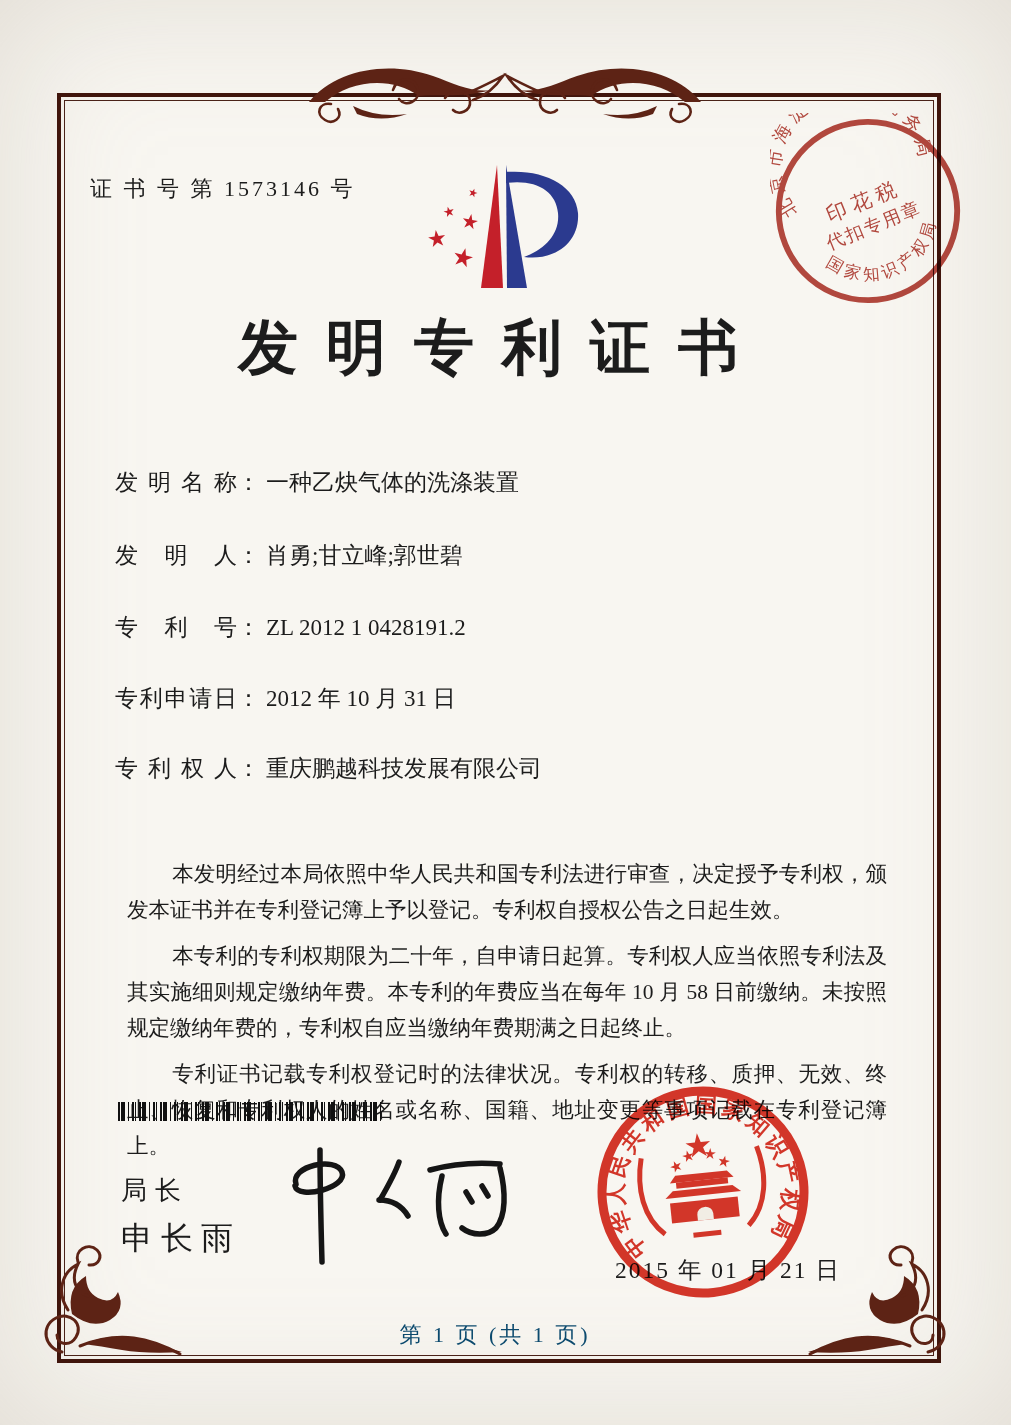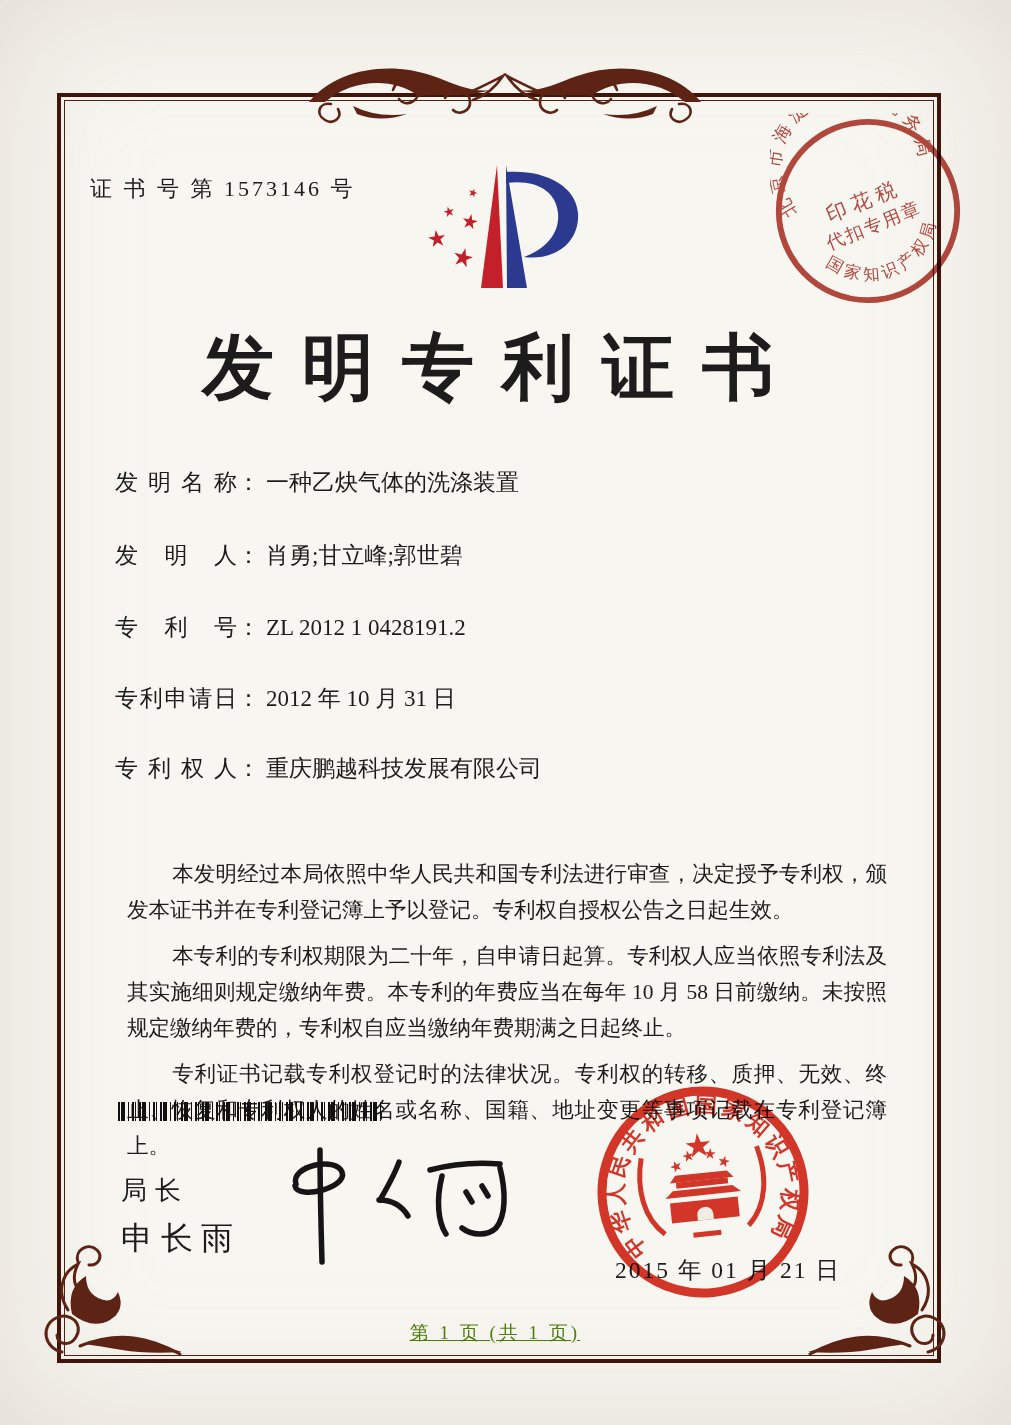--- a/index.html
+++ b/index.html
@@ -22,22 +22,22 @@
   
   .orn{position:absolute;z-index:3;}
   .orn-top{left:295px;top:46px;}
   .orn-bl{left:28px;top:1218px;}
   .orn-br{left:802px;top:1218px;transform:scaleX(-1);}
   
   .cert-no{position:absolute;left:90px;top:174px;font-size:22px;letter-spacing:3px;z-index:2;}
   .logo{position:absolute;left:408px;top:145px;z-index:2;}
   .tax-stamp{position:absolute;left:770px;top:113px;z-index:4;mix-blend-mode:multiply;opacity:.92;}
   .title{
-    position:absolute;left:57px;top:320px;width:876px;z-index:2;
-    text-align:center;font-size:72px;font-weight:bold;
+    position:absolute;left:57px;top:308px;width:876px;z-index:2;
+    text-align:center;font-size:60px;font-weight:bold;
     letter-spacing:28px;padding-left:14px;box-sizing:border-box;
   }
   
   .field-row{position:absolute;left:115px;font-size:23px;z-index:2;white-space:nowrap;}
   .fr0{top:443px}.fr1{top:516px}.fr2{top:588px}.fr3{top:659px}.fr4{top:729px}.fr5{top:799px}
   .field-label{display:inline-block;width:122px;text-align:justify;text-align-last:justify;margin-top:24px;}
   .field-colon{display:inline-block;}
   .field-value{margin-left:6px;}
   
   .body-text{
@@ -55,21 +55,21 @@
       #111 14px 16px,transparent 16px 17px,
       #111 17px 18px,transparent 18px 21px);
   }
   .signer-title{position:absolute;left:121px;top:1173px;font-size:26px;letter-spacing:8px;z-index:2;}
   .signer-name{position:absolute;left:121px;top:1217px;font-size:32px;letter-spacing:8px;z-index:2;}
   .signature{position:absolute;left:262px;top:1136px;z-index:2;}
   .seal-date{position:absolute;left:615px;top:1254px;font-size:23.5px;letter-spacing:2px;z-index:2;}
   .authority-seal{position:absolute;left:593px;top:1082px;z-index:4;mix-blend-mode:multiply;opacity:.93;}
   .page-footer{
     position:absolute;left:57px;top:1320px;width:876px;z-index:2;
-    text-align:center;font-size:19px;letter-spacing:3px;color:#4d7c0f;text-decoration:underline;
+    text-align:center;font-size:22px;letter-spacing:3px;color:#0c4a6e;
   }
 </style>
 </head>
 <body>
 
 <div class="page">
 
   <div class="frame">
     <div class="frame-inner"></div>
   </div>

